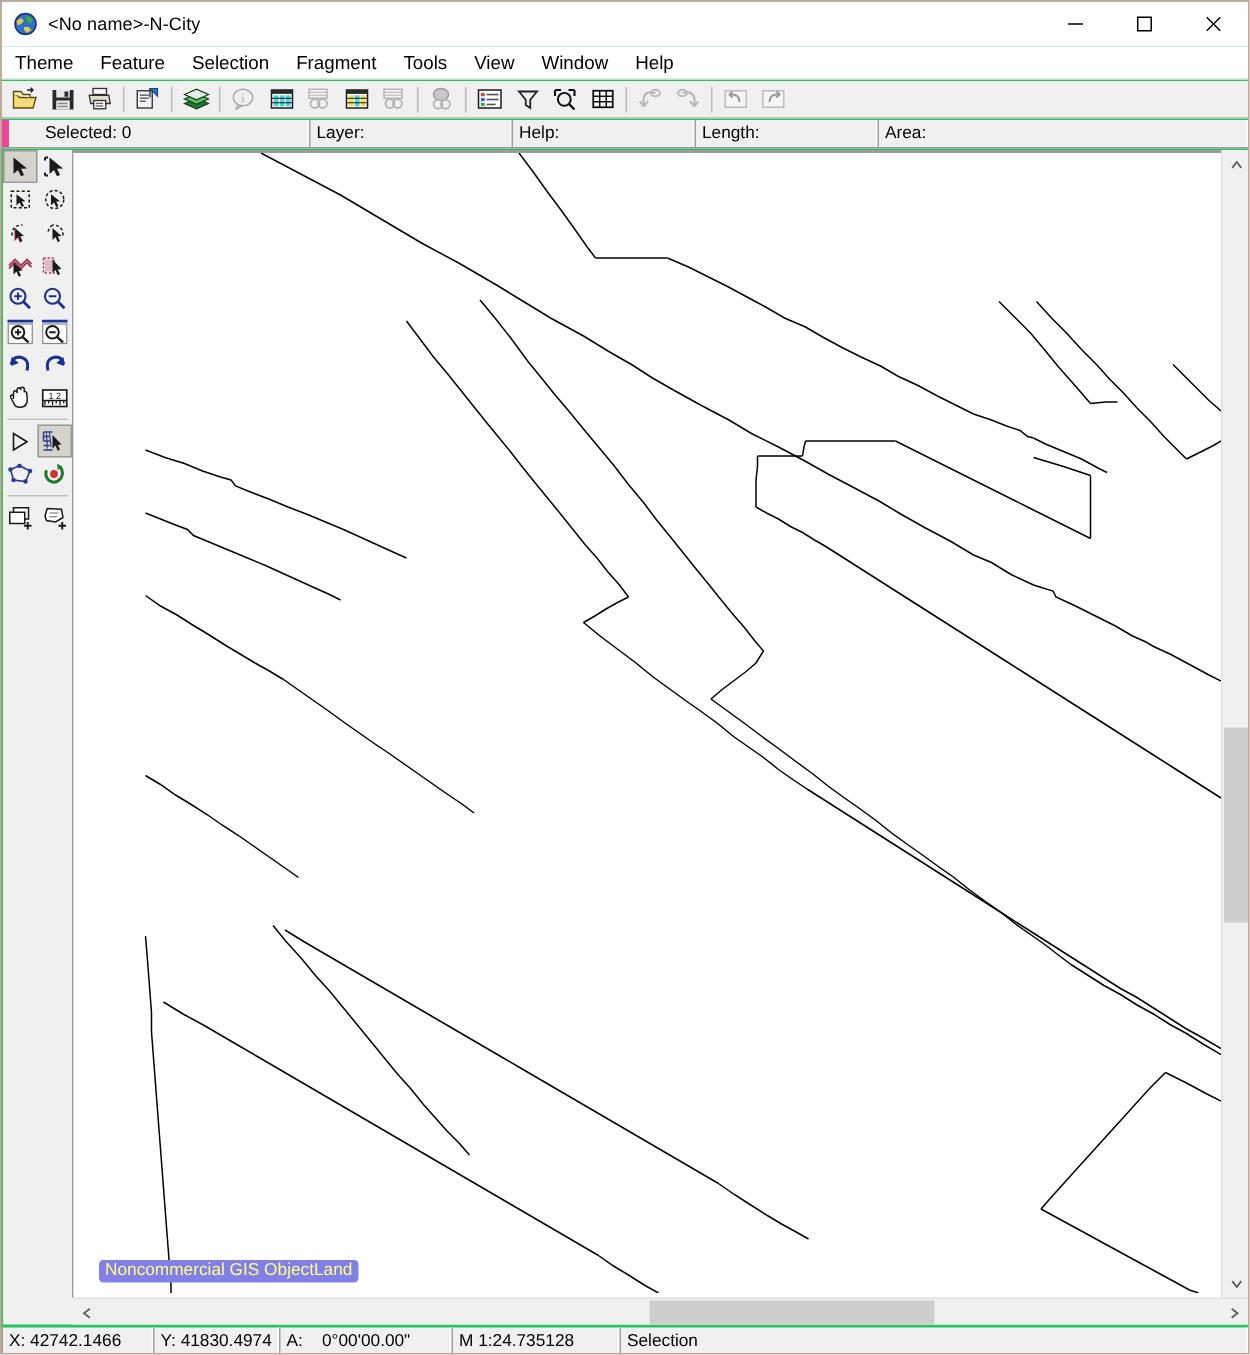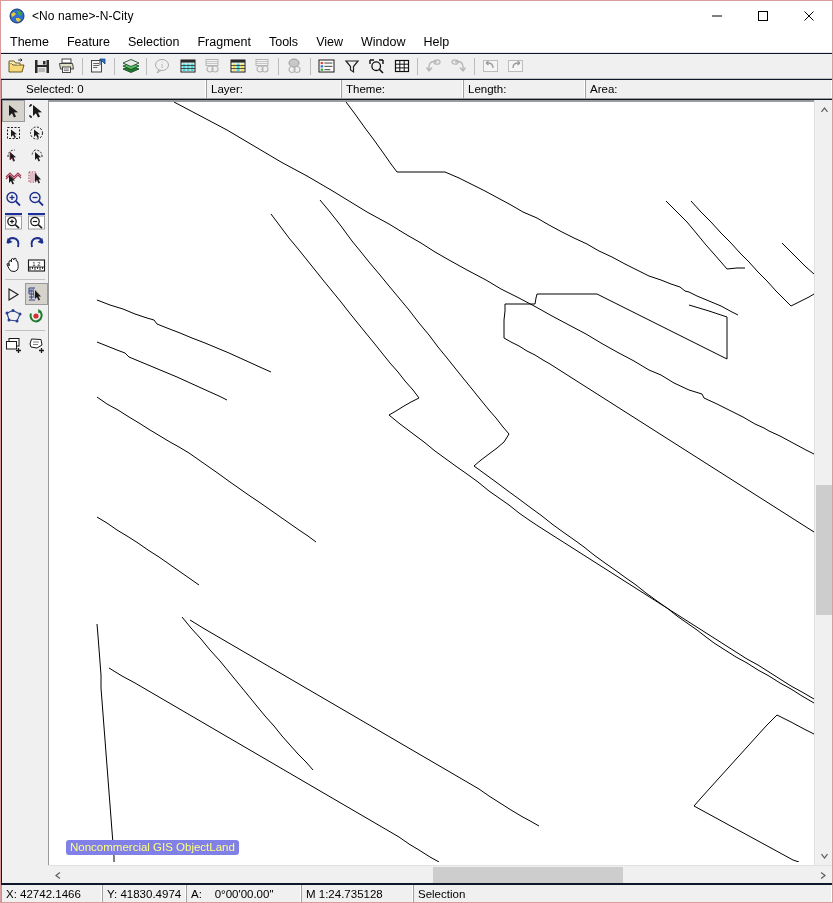--- a/index.html
+++ b/index.html
@@ -5,21 +5,21 @@
   * { box-sizing: border-box; }
   html, body {
     margin: 0; padding: 0;
     background: #ffffff;
     font-family: "Liberation Sans", sans-serif;
   }
   #app {
     position: relative;
     width: 833px;
     height: 903px;
-    background: #0f172a;
+    background: #22c55e;
     border: 1px solid #d99b9b;
     overflow: hidden;
   }
 
   
   #titlebar {
     position: absolute; left: 0; top: 0;
     width: 831px; height: 30px;
     background: #ffffff;
     display: flex; align-items: center;
@@ -94,21 +94,21 @@
   }
   .info-cell {
     background: #f0f0f0;
     border-left: 1px solid #a0a0a0;
     border-right: 1px solid #ffffff;
     font-size: 11.5px; color: #000;
     display: flex; align-items: center;
     padding-left: 4px;
     overflow: hidden; white-space: nowrap;
   }
-  .info-cell:first-child { border-left: 1px solid #ec4899; padding-left: 24px; }
+  .info-cell:first-child { border-left: 5px solid #ec4899; padding-left: 24px; }
 
   
   #leftpal {
     position: absolute; left: 1px; top: 99px;
     width: 46px; height: 783px;
     background: #f0f0f0;
   }
   .lp-row { display: flex; }
   .lp-btn {
     width: 23px; height: 22px;
@@ -413,21 +413,21 @@
       <svg width="17" height="16" viewBox="0 0 17 16">
         <rect x="1.5" y="2.5" width="14" height="11" fill="#f5f5f5" stroke="#bdbdbd" stroke-width="1"></rect>
         <path d="M6 10 Q6 5 11 5 L13 5 M13 5 L10.5 3 M13 5 L10.5 7" fill="none" stroke="#9c9c9c" stroke-width="1.4"></path>
       </svg>
     </div>
   </div>
 
   <div id="infobar">
     <div class="info-cell" style="width:205px">Selected: 0</div>
     <div class="info-cell" style="width:135px">Layer:</div>
-    <div class="info-cell" style="width:122px">Theme:</div>
+    <div class="info-cell" style="width:122px">Help:</div>
     <div class="info-cell" style="width:122px">Length:</div>
     <div class="info-cell" style="flex:1">Area:</div>
   </div>
 
   <div id="leftpal">
 
     <div class="lp-row">
       <div class="lp-btn active">
         <svg width="14" height="15" viewBox="0 0 14 15">
             <path d="M2 1 L2 12 L5 9.3 L7 13.5 L9 12.6 L7 8.5 L11 8.3 Z" fill="#1a1a1a"></path>

